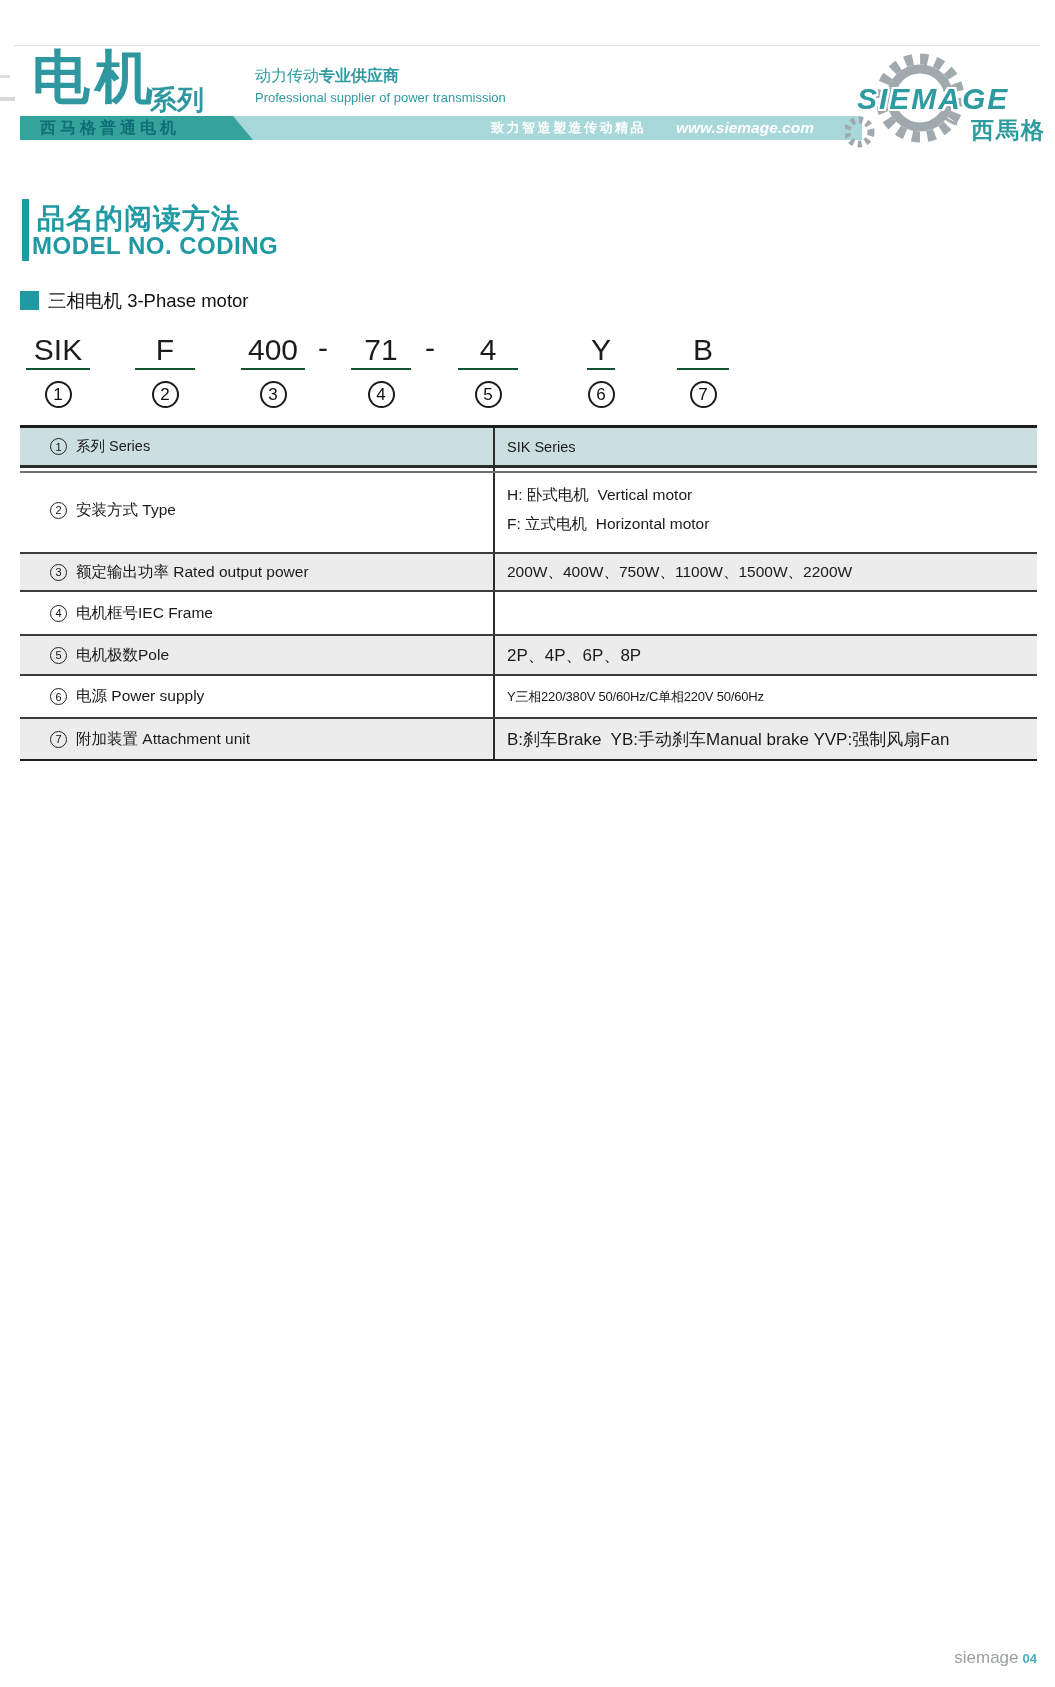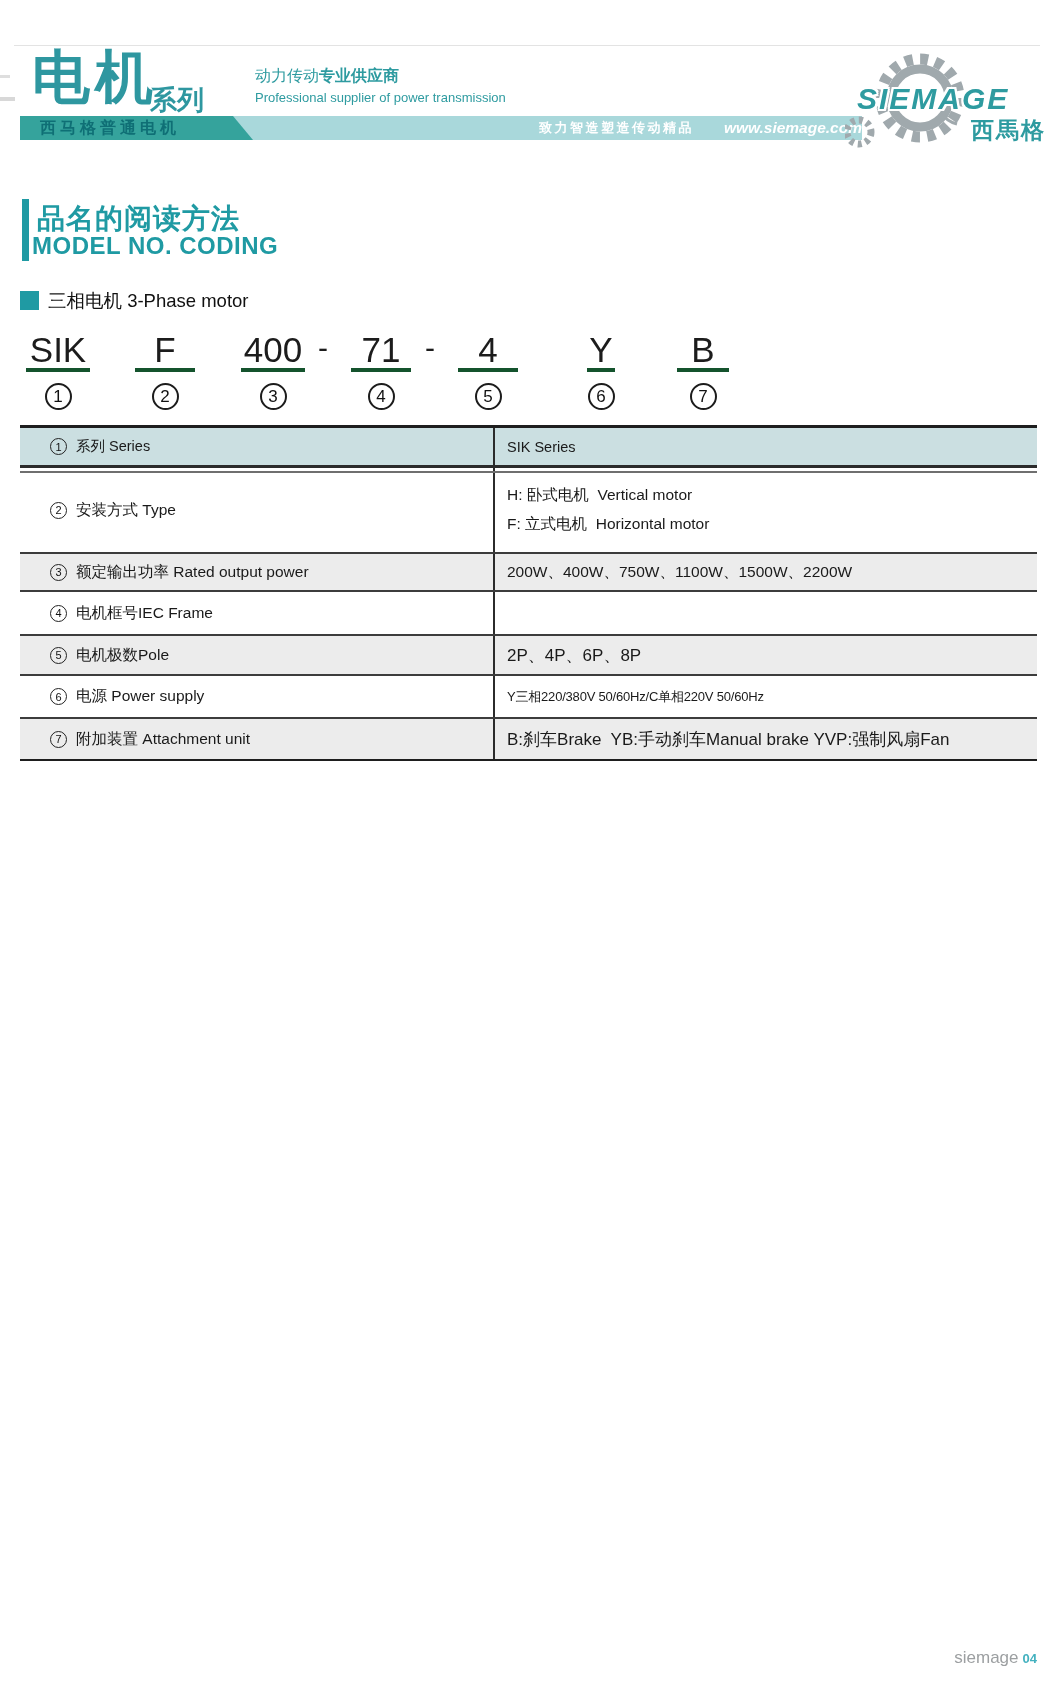--- a/index.html
+++ b/index.html
@@ -9,21 +9,21 @@
   
   .top-rule{position:absolute;left:14px;top:45px;width:1026px;height:1px;background:#e3e3e3;}
   .edge-mark-a{position:absolute;left:0;top:75px;width:10px;height:3px;background:#dedede;}
   .edge-mark-b{position:absolute;left:0;top:97px;width:15px;height:4px;background:#d8d8d8;}
 
   .brand-large{position:absolute;left:32px;top:46px;font-size:58px;font-weight:bold;
                color:#2E97A0;letter-spacing:5px;line-height:62px;}
   .brand-series{position:absolute;left:150px;top:82px;font-size:27px;font-weight:bold;color:#2E97A0;}
 
   .band{position:absolute;left:233px;top:116px;width:629px;height:24px;background:#A9D8DB;
-        display:flex;align-items:center;justify-content:flex-end;box-sizing:border-box;gap:30px;}
+        display:flex;align-items:center;justify-content:flex-end;padding-right:48px;box-sizing:border-box;gap:30px;}
   .band-slogan{color:#fff;font-size:13px;font-weight:600;letter-spacing:2.5px;white-space:nowrap;}
   .band-site{color:#fff;font-size:15.5px;font-weight:bold;font-style:italic;white-space:nowrap;}
 
   .brand-sub-box{position:absolute;left:20px;top:116px;width:233px;height:24px;background:#35A39C;
         clip-path:polygon(0 0,213px 0,233px 100%,0 100%);}
   .brand-sub-box span{display:block;padding-left:20px;line-height:24px;
         font-family:"Liberation Serif","DejaVu Serif",serif;font-size:16px;font-weight:bold;
         color:#0F6F75;letter-spacing:4px;white-space:nowrap;}
 
   .tagline{position:absolute;left:255px;top:66px;color:#2E9BA0;}
@@ -45,22 +45,22 @@
   .title-cn{position:absolute;left:37px;top:200px;font-size:28px;font-weight:bold;color:#1F9AA3;letter-spacing:1px;}
   .title-en{position:absolute;left:32px;top:232px;font-size:24px;font-weight:600;color:#1F9AA3;letter-spacing:0.5px;}
 
   .section-head{position:absolute;left:20px;top:288px;display:flex;align-items:center;gap:9px;
         font-size:18.5px;color:#111;}
   .bullet{width:19px;height:19px;background:#1F9AA3;flex:none;}
 
   
   .coding-row{position:absolute;left:0;top:328px;width:1055px;height:92px;}
   .seg{position:absolute;top:0;text-align:center;}
-  .seg .code{display:block;font-size:35px;color:#1c1c1c;height:40px;line-height:44px;
-        border-bottom:4px solid #14532d;white-space:nowrap;}
+  .seg .code{display:block;font-size:30px;color:#1c1c1c;height:40px;line-height:44px;
+        border-bottom:2px solid #14532d;white-space:nowrap;}
   .seg .num{display:inline-flex;margin-top:11px;width:27px;height:27px;border:2px solid #1c1c1c;
         border-radius:50%;align-items:center;justify-content:center;font-size:17px;color:#111;box-sizing:border-box;}
   div.seg:nth-of-type(1){left:26px;width:64px;}
   div.seg:nth-of-type(2){left:135px;width:60px;}
   div.seg:nth-of-type(3){left:241px;width:64px;}
   div.seg:nth-of-type(4){left:351px;width:60px;}
   div.seg:nth-of-type(5){left:458px;width:60px;}
   div.seg:nth-of-type(6){left:587px;width:28px;}
   div.seg:nth-of-type(7){left:677px;width:52px;}
   span.dash{position:absolute;top:0;font-size:30px;color:#1c1c1c;line-height:40px;}

